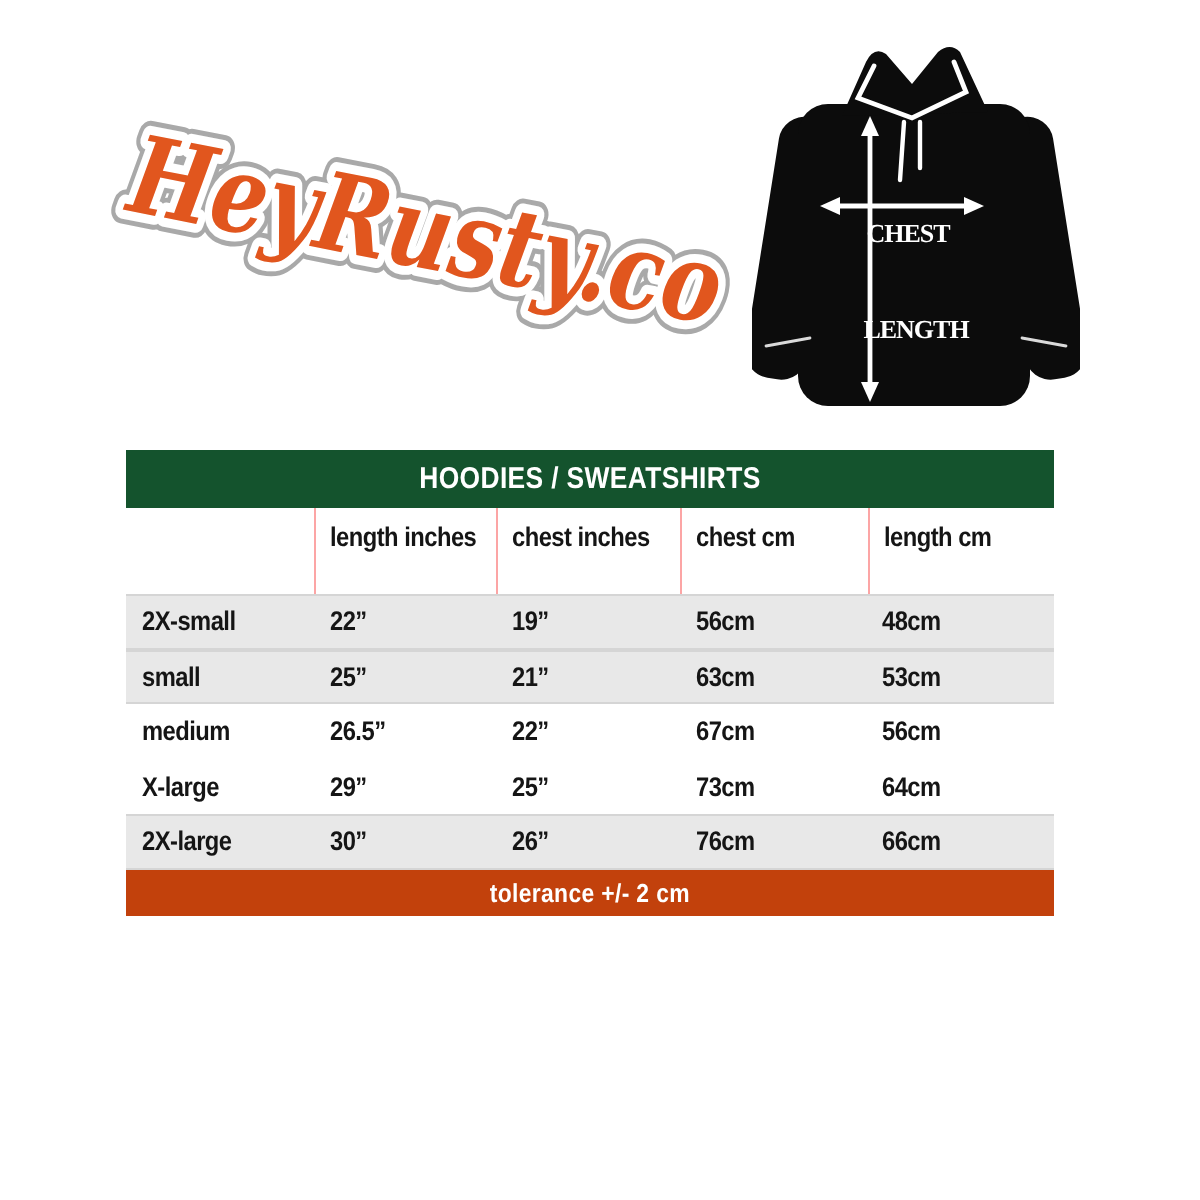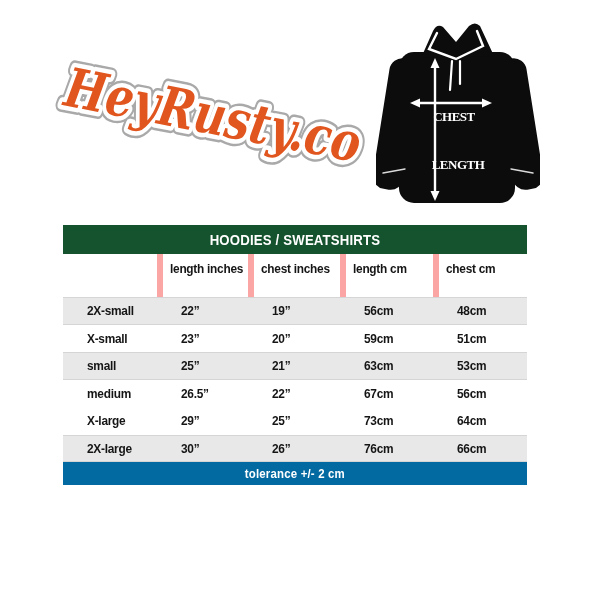--- a/index.html
+++ b/index.html
@@ -20,28 +20,28 @@
   .hoodie-black{fill:#0c0c0c;}
   .h-line{stroke:#ffffff;fill:none;stroke-linecap:round;}
   .h-arrow{stroke:#ffffff;stroke-width:2.4;}
   .h-head{fill:#ffffff;stroke:none;}
   .h-label{fill:#ffffff;font-weight:bold;font-size:13px;letter-spacing:-0.5px;}
   
   .chart{position:absolute;left:63px;top:225px;width:464px;color:#151515;}
   .bar{width:100%;text-align:center;color:#ffffff;font-weight:bold;}
   .bar-title{background:#0a0a0a;height:28px;line-height:28px;font-size:13px;}
   .bar-subtitle{background:#14532d;height:29px;line-height:29px;font-size:15px;}
-  .bar-footer{background:#0369a1;height:23px;line-height:23px;font-size:13px;}
+  .bar-footer{background:#c2410c;height:23px;line-height:23px;font-size:13px;}
   .hdr-row{display:flex;height:43px;background:#ffffff;}
   .hdr-cell{box-sizing:border-box;padding:7px 0 0 7px;font-weight:bold;font-size:13.5px;}
-  .hdr-cell + .hdr-cell{border-left:6px solid #fca5a5;}
+  .hdr-cell + .hdr-cell{border-left:1px solid #fca5a5;}
   .c0{width:94px;} .c1{width:91px;} .c2{width:92px;} .c3{width:93px;} .c4{width:94px;}
   .data-row{display:flex;height:27.5px;align-items:center;font-weight:bold;font-size:13.5px;box-sizing:border-box;}
   .data-row.gray{background:#e8e8e8;border-top:1px solid #d5d5d5;border-bottom:1px solid #d5d5d5;}
-  .cell{box-sizing:border-box;padding-left:24px;}
+  .cell{box-sizing:border-box;padding-left:8px;}
   .cond{display:inline-block;transform:scaleX(0.88);transform-origin:0 50%;letter-spacing:-0.3px;white-space:nowrap;}
   .cond-c{display:inline-block;transform:scaleX(0.88);transform-origin:50% 50%;letter-spacing:0.2px;white-space:nowrap;}
 </style>
 </head>
 <body>
 
 <div class="logo-wrap">
   <svg viewBox="0 0 330 175">
     <g transform="translate(165,86) rotate(11)">
       <text class="logo-text logo-outline-gray" x="0" y="18" text-anchor="middle" textLength="300" lengthAdjust="spacingAndGlyphs">HeyRusty.co</text>
@@ -85,39 +85,32 @@
 
 
   <div class="bar bar-subtitle">
     <span class="cond-c">HOODIES  /  SWEATSHIRTS</span>
   </div>
 
   <div class="hdr-row">
     <div class="hdr-cell c0"><span class="cond"></span></div>
     <div class="hdr-cell c1"><span class="cond">length inches</span></div>
     <div class="hdr-cell c2"><span class="cond">chest inches</span></div>
+    <div class="hdr-cell c4"><span class="cond">chest cm</span></div>
     <div class="hdr-cell c3"><span class="cond">length cm</span></div>
-    <div class="hdr-cell c4"><span class="cond">chest cm</span></div>
   </div>
 
   <div class="data-row gray">
     <div class="cell c0"><span class="cond">2X-small</span></div>
     <div class="cell c1"><span class="cond">22”</span></div>
     <div class="cell c2"><span class="cond">19”</span></div>
     <div class="cell c3"><span class="cond">56cm</span></div>
     <div class="cell c4"><span class="cond">48cm</span></div>
   </div>
 
-  <div class="data-row">
-    <div class="cell c0"><span class="cond">X-small</span></div>
-    <div class="cell c1"><span class="cond">23”</span></div>
-    <div class="cell c2"><span class="cond">20”</span></div>
-    <div class="cell c3"><span class="cond">59cm</span></div>
-    <div class="cell c4"><span class="cond">51cm</span></div>
-  </div>
 
   <div class="data-row gray">
     <div class="cell c0"><span class="cond">small</span></div>
     <div class="cell c1"><span class="cond">25”</span></div>
     <div class="cell c2"><span class="cond">21”</span></div>
     <div class="cell c3"><span class="cond">63cm</span></div>
     <div class="cell c4"><span class="cond">53cm</span></div>
   </div>
 
   <div class="data-row">

